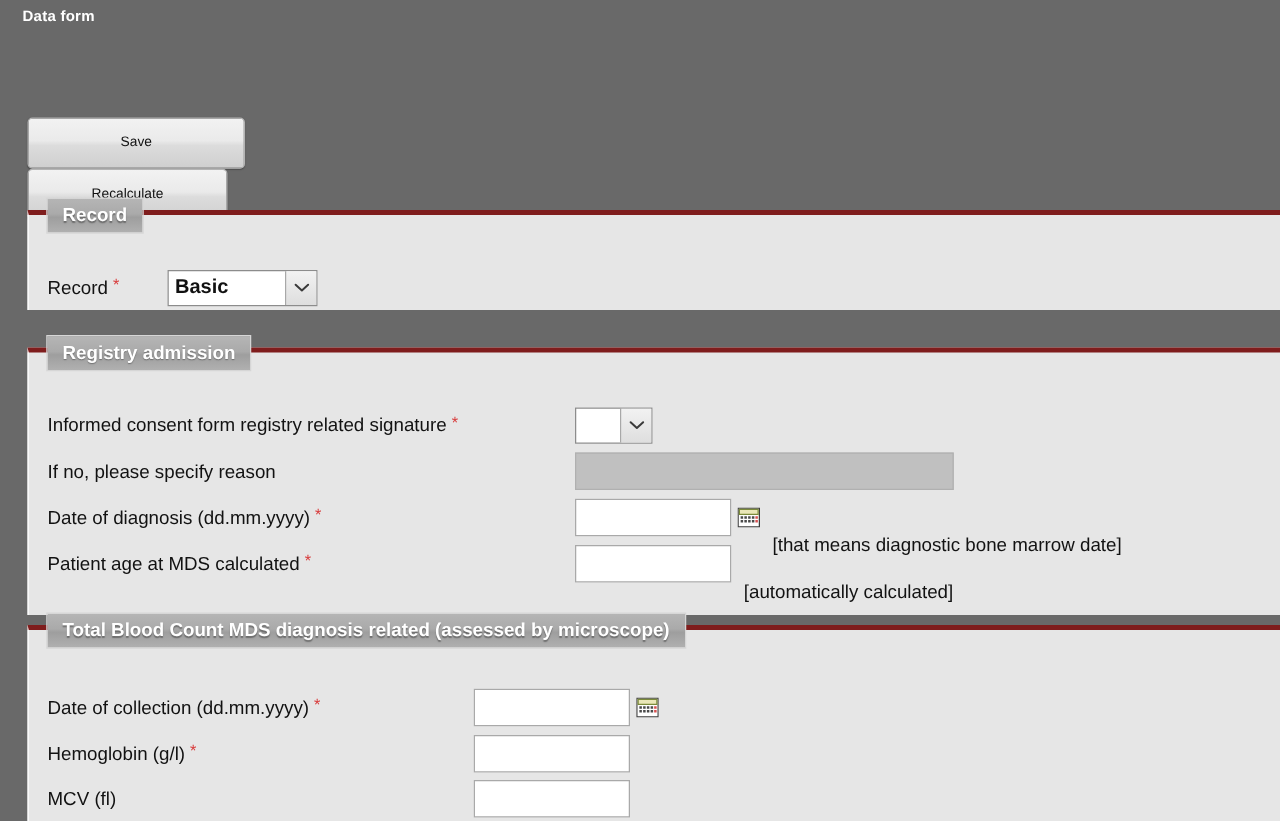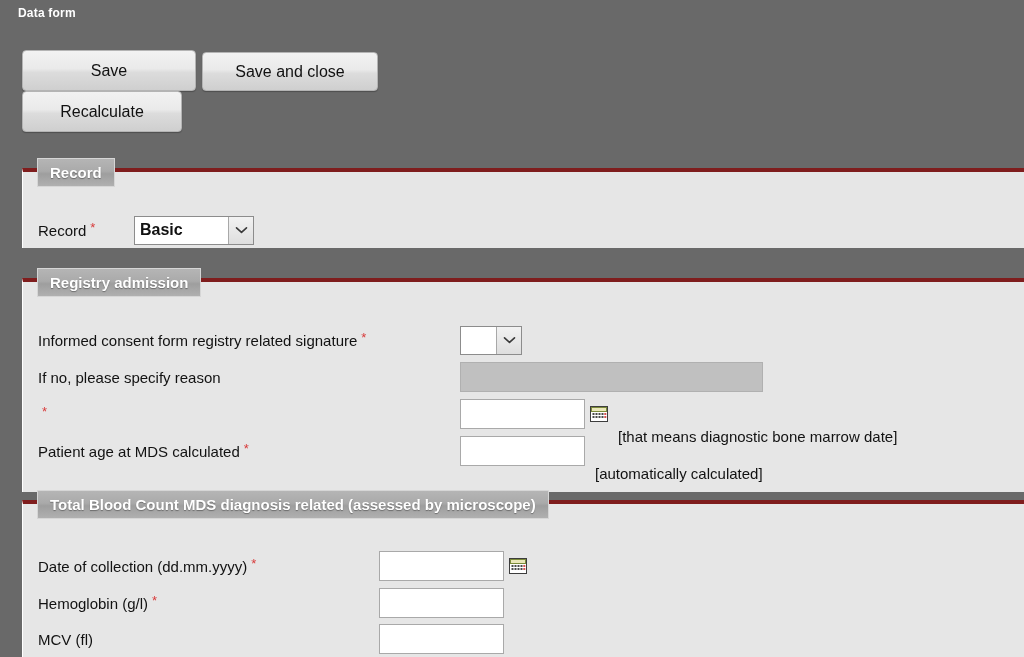--- a/index.html
+++ b/index.html
@@ -35,29 +35,30 @@
     height: 80px;
   }
   .btn {
     position: absolute;
     box-sizing: border-box;
     background: linear-gradient(to bottom, #f2f2f2 0%, #eaeaea 45%, #dcdcdc 55%, #cfcfcf 100%);
     border: 1px solid #b4b4b4;
     border-radius: 4px;
     color: #111111;
     font-family: "Liberation Sans", sans-serif;
-    font-size: 16px;
+    font-size: 11px;
     text-align: center;
     line-height: 1;
     box-shadow: 0 1px 1px rgba(0,0,0,0.25);
     cursor: pointer;
     display: flex;
     align-items: center;
     justify-content: center;
     padding: 0;
+    margin-top: 44px;
   }
   .btn-save      { left: 0;   top: 0;  width: 174px; height: 41px; }
   .btn-recalc    { left: 0;   top: 41px; width: 160px; height: 41px; }
   .btn-saveclose { left: 180px; top: 2px; width: 176px; height: 39px; }
 
   
   .panel {
     position: absolute;
     left: 22px;
     right: 0;
@@ -184,21 +185,20 @@
   .cal-icon svg { display: block; }
 </style>
 </head>
 <body>
 
 <div class="page-title">Data form</div>
 
 <div class="toolbar">
   <button class="btn btn-save">Save</button>
   <button class="btn btn-recalc">Recalculate</button>
-  <button class="btn btn-saveclose">Save and close</button>
 </div>
 
 <div class="panel" id="panel-record">
   <div class="panel-legend">Record</div>
   <div class="rows">
     <div class="row" style="top:44px;">
       <span class="label">Record</span>
       <span class="req">*</span>
       <span class="field-wrap" style="left:96px;">
         <span class="select-box" style="width:120px;">
@@ -234,20 +234,21 @@
     </div>
 
     <div class="row" style="top:81px;">
       <span class="label">If no, please specify reason</span>
       <span class="field-wrap" style="left:422px;">
         <input class="text-input disabled" style="width: 303px; height: 30px;" disabled="" placeholder="">
       </span>
     </div>
 
     <div class="row" style="top:118px;">
+      <span class="label">Date of diagnosis (dd.mm.yyyy)</span>
       <span class="req">*</span>
       <span class="field-wrap" style="left:422px;">
         <input class="text-input" style="width: 125px; height: 30px;" placeholder="">
         <span class="cal-icon">
           <svg width="18" height="16" viewBox="0 0 18 16">
             <rect x="0.5" y="0.5" width="17" height="15" fill="#ffffff" stroke="#3d3d3d"></rect>
             <rect x="1.5" y="1.5" width="15" height="4" fill="#eae7b8" stroke="#7b8a3a"></rect>
             <g fill="#4a4a4a">
               <rect x="2.5" y="7" width="2" height="2"></rect>
                 <rect x="5.5" y="7" width="2" height="2"></rect>

